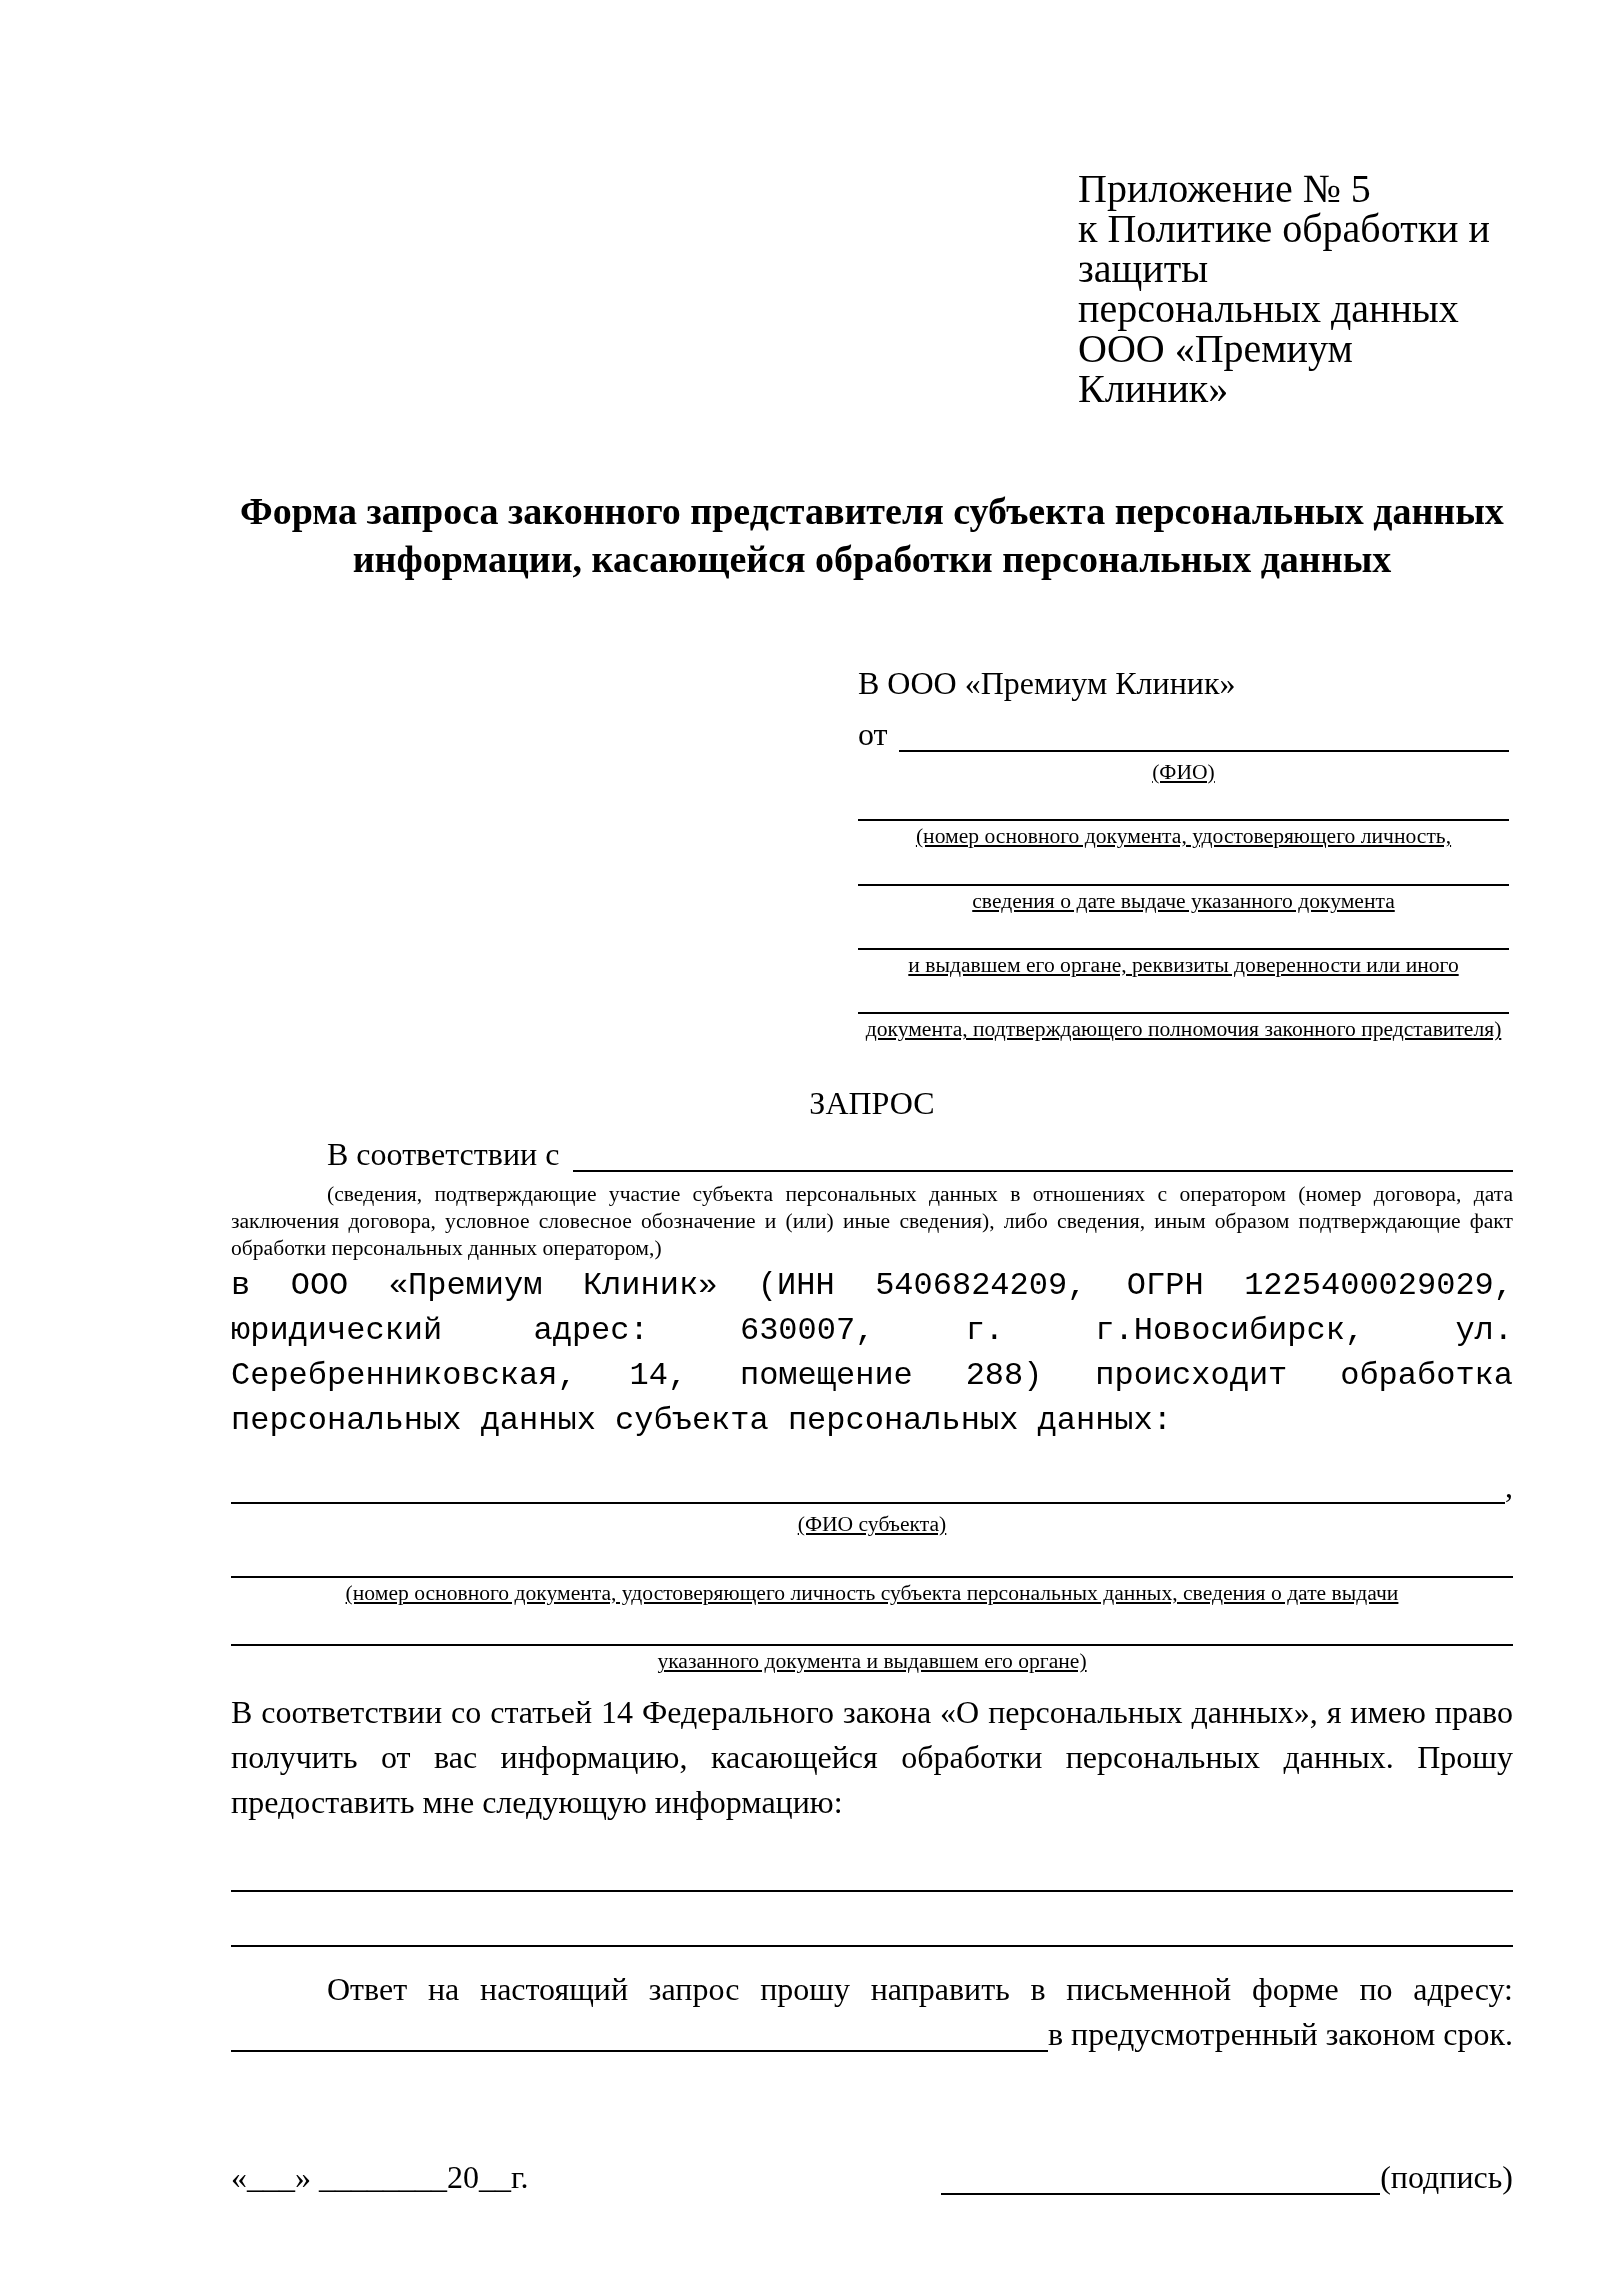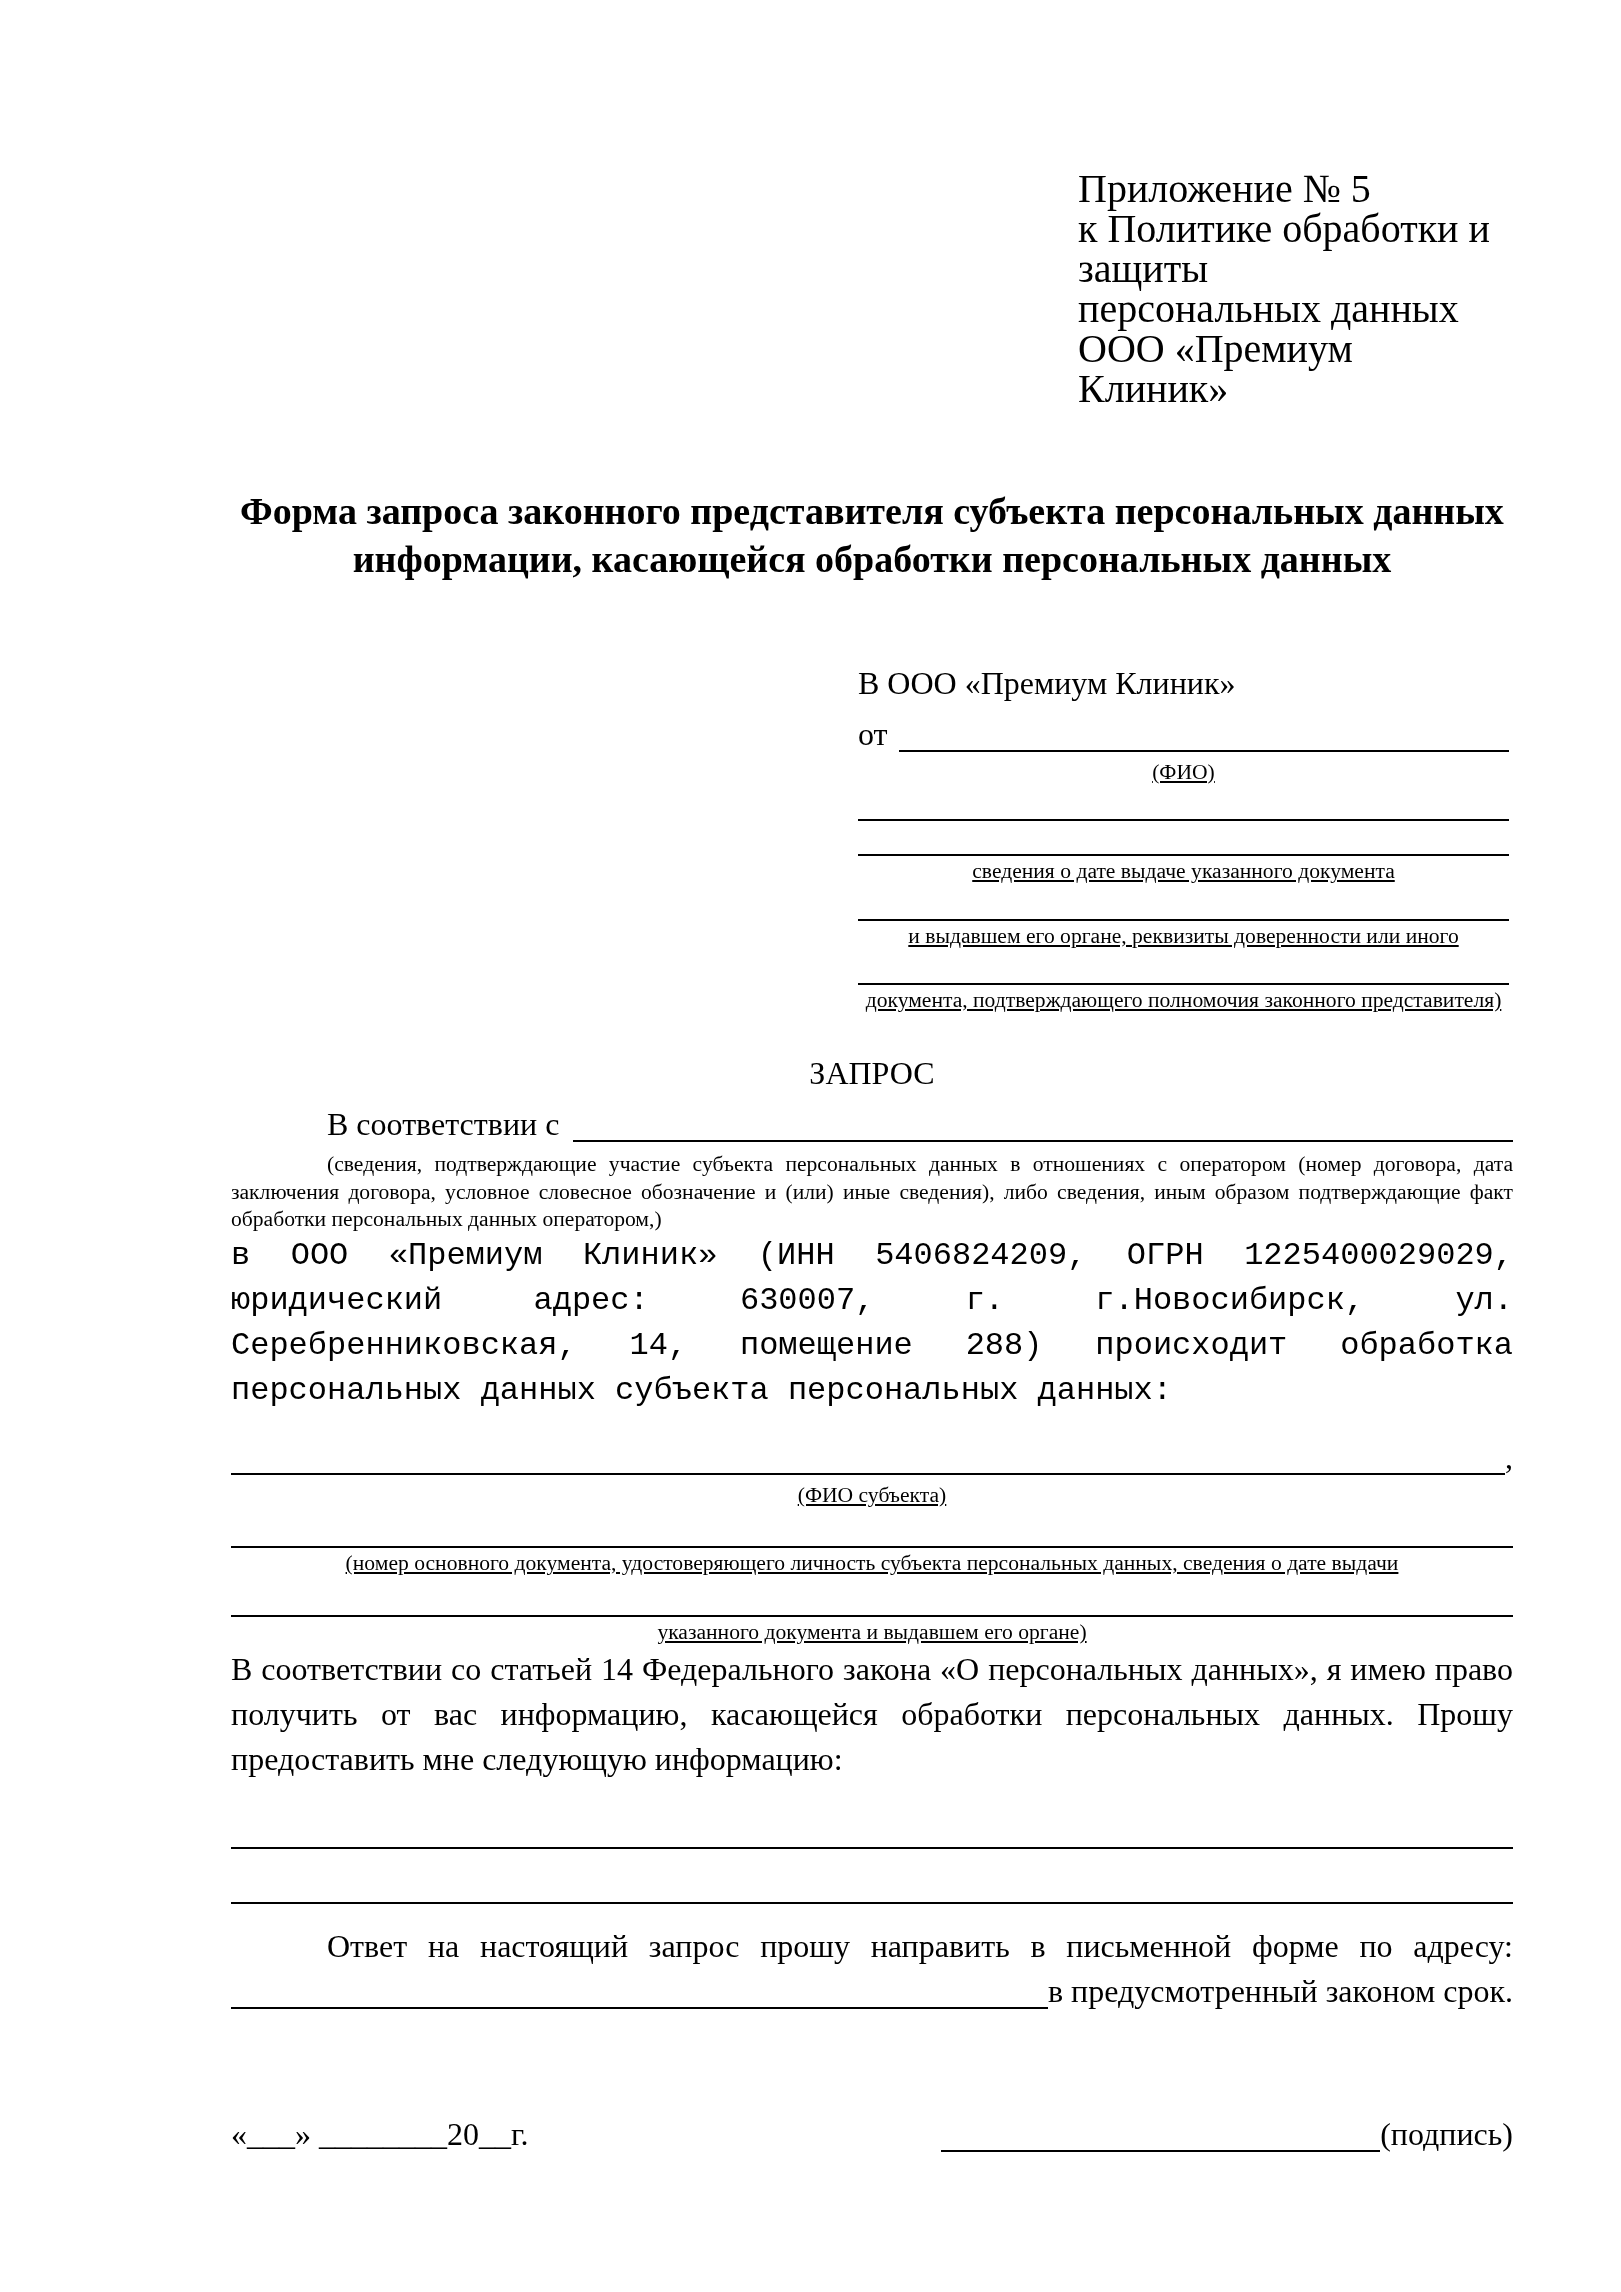--- a/index.html
+++ b/index.html
@@ -46,21 +46,21 @@
   .request-heading { margin-top: 37px; text-align: center; }
 
   .intro-row { display: flex; align-items: flex-end; margin-top: 5.9px; height: 45px; }
   .intro-prefix { padding-left: 96px; white-space: nowrap; }
   .intro-row .write-line { flex: 1; margin-left: 13.7px; margin-bottom: 4.9px; }
 
   .intro-caption { margin-top: 3.9px; text-indent: 96px; }
 
   .para { text-align: justify; }
   .operator-para { margin-top: 0; font-family: Liberation Mono, monospace; }
-  .law-para { margin-top: 1px; }
+  .law-para { margin-top: 14px; }
 
   .line-row { display: flex; align-items: flex-end; }
   .line-row .write-line { flex: 1; margin-bottom: 4.9px; }
   .subject-fio-row { margin-top: 23.5px; height: 43px; }
 
   .doc-group { margin-top: 37px; }
 
   .blank-line-1 { margin-top: 65px; }
   .blank-line-2 { margin-top: 53px; }
 
@@ -99,20 +99,21 @@
     <div class="fs-body">В ООО «Премиум Клиник»</div>
 
     <div class="from-row fs-body">
       <span>от</span>
       <div class="write-line"></div>
     </div>
     <div class="cap center cap-under">(ФИО)</div>
 
     <div class="u-group">
       <div class="write-line"></div>
+      <div class="cap center">(номер основного документа, удостоверяющего личность,</div>
     </div>
 
     <div class="u-group">
       <div class="write-line"></div>
       <div class="cap center">сведения о дате выдаче указанного документа</div>
     </div>
 
     <div class="u-group">
       <div class="write-line"></div>
       <div class="cap center">и выдавшем его органе, реквизиты доверенности или иного</div>

